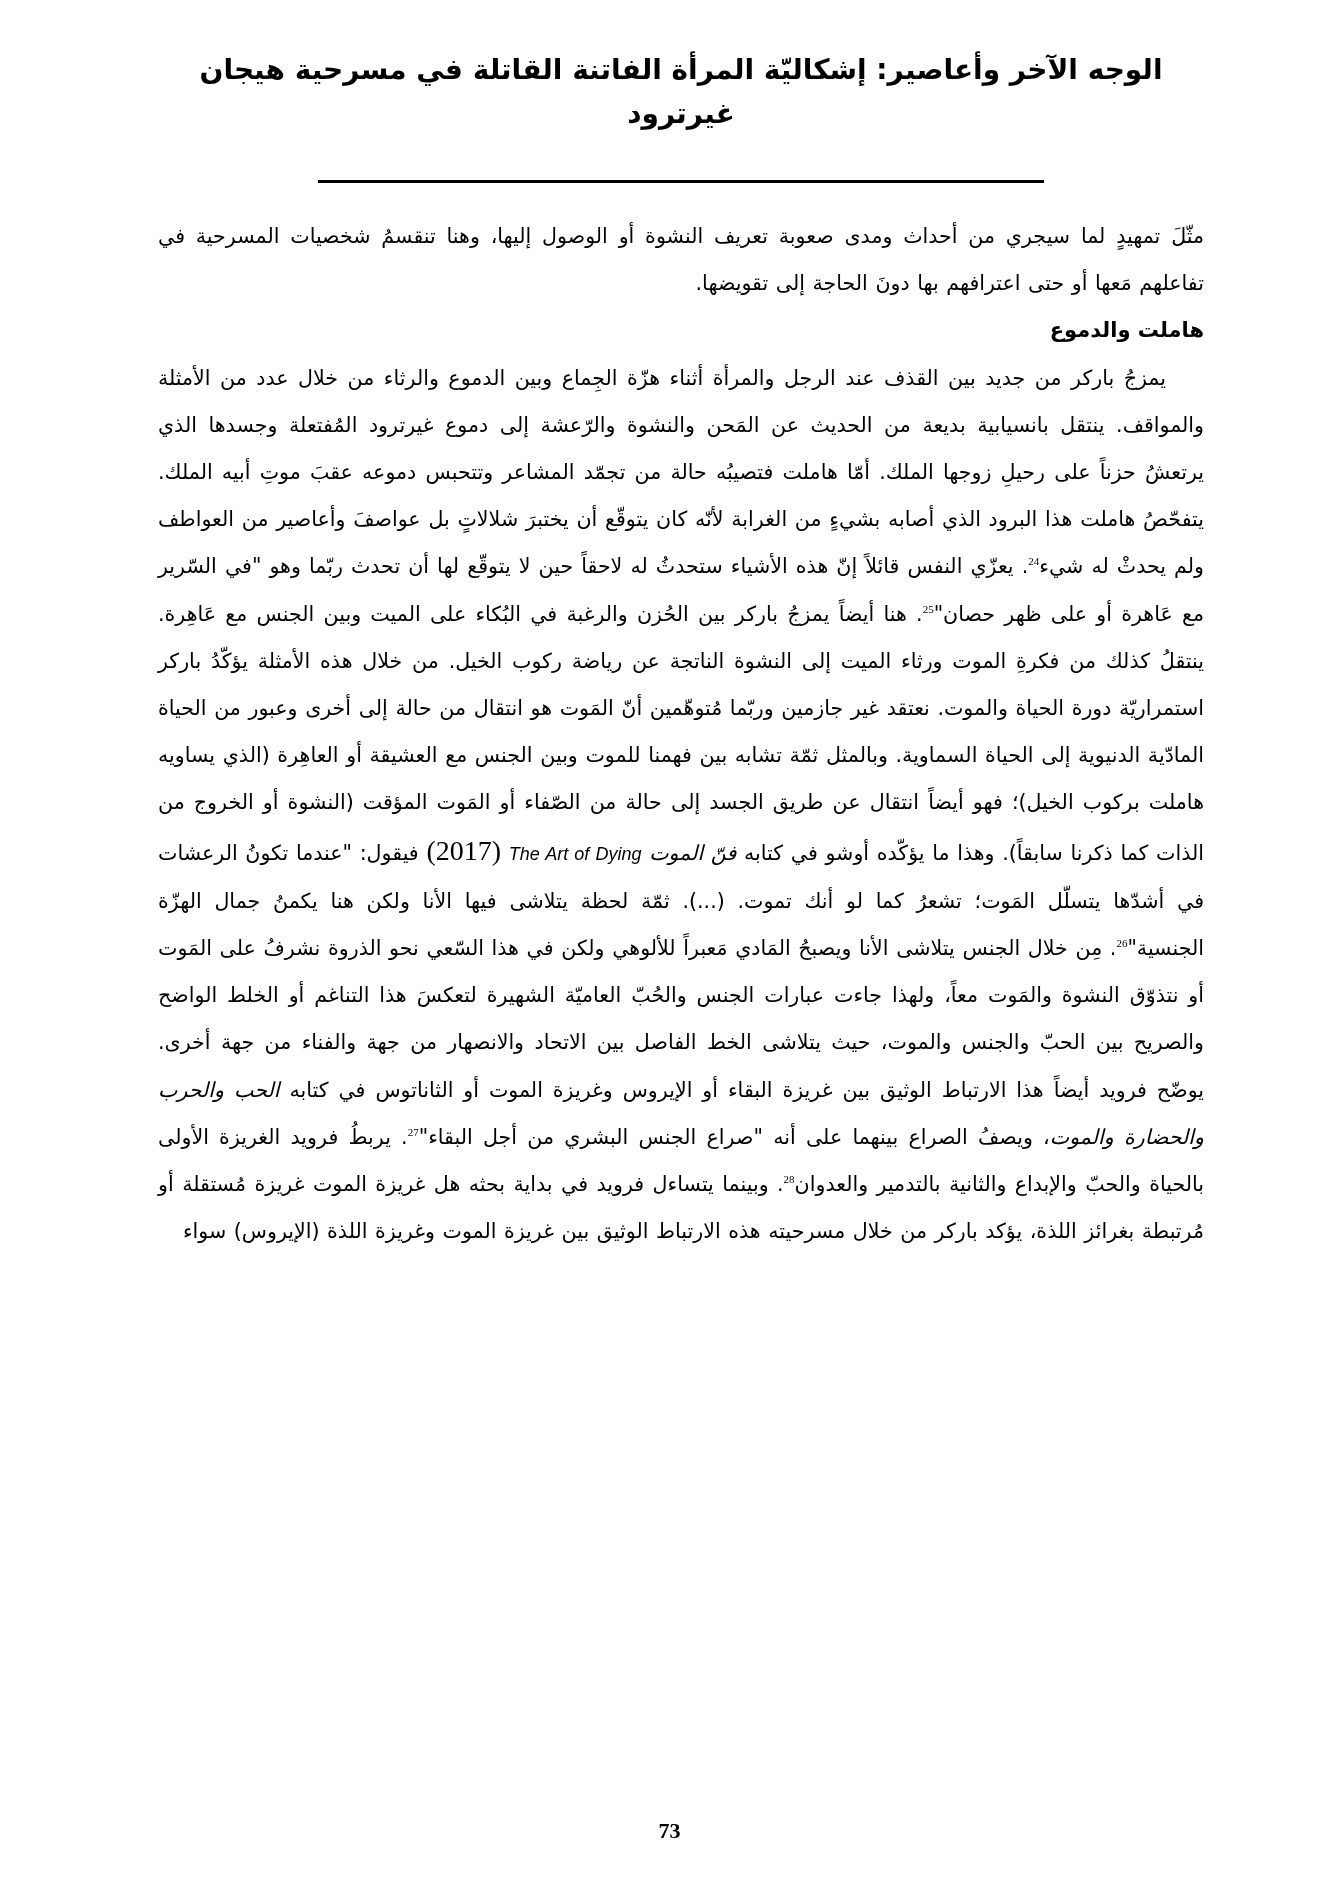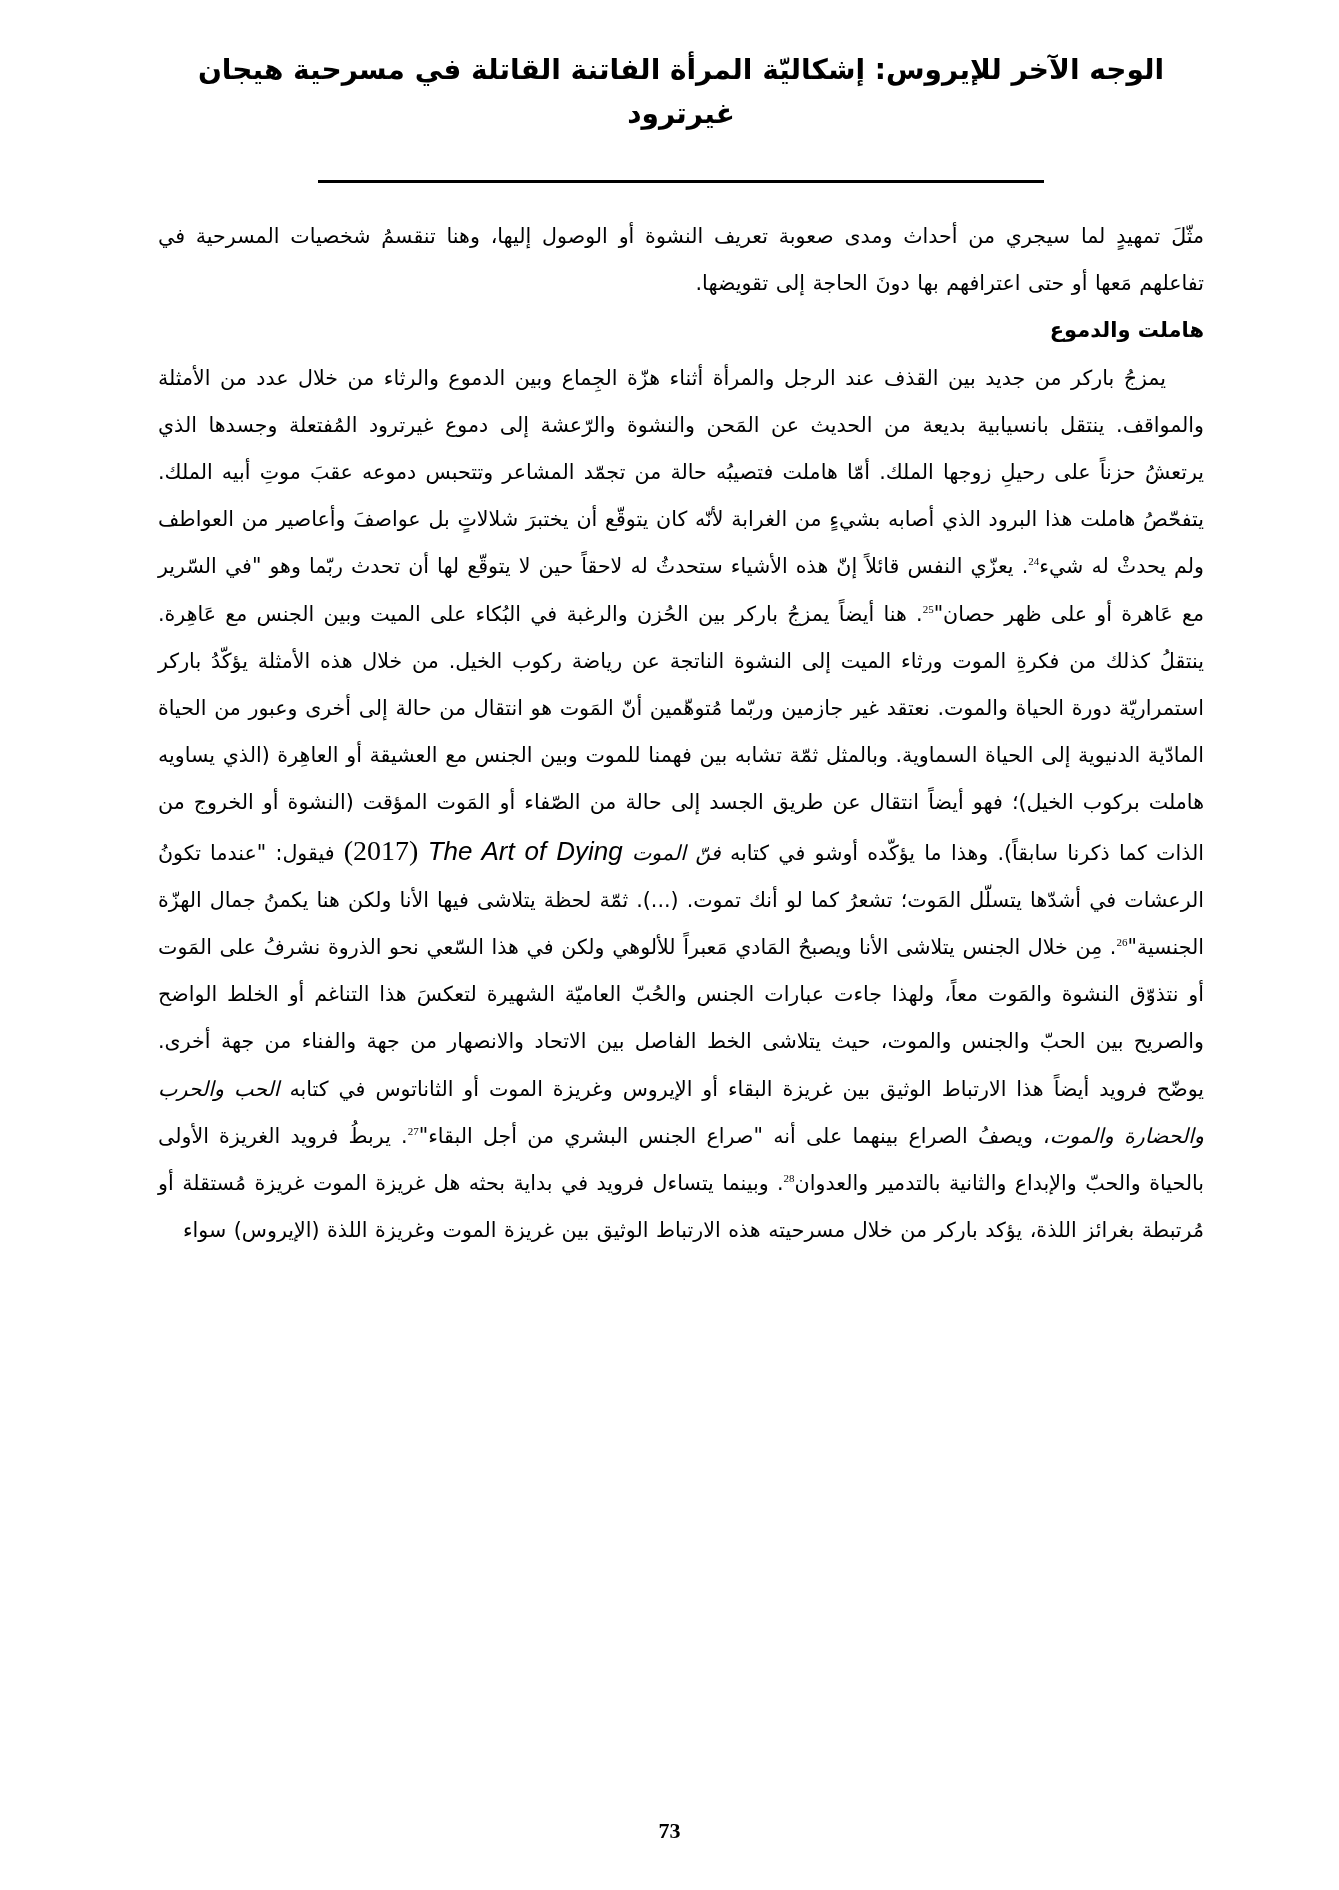--- a/index.html
+++ b/index.html
@@ -52,21 +52,21 @@
       font-size: 21px;
       font-weight: bold;
       line-height: 47.2px;
     }
     .em-ar {
       font-style: italic;
     }
     .latin {
       font-family: "Liberation Sans", sans-serif;
       font-style: italic;
-      font-size: 26px;
+      font-size: 18px;
       direction: ltr;
       unicode-bidi: isolate;
     }
     .num {
       font-family: "Liberation Serif", serif;
       font-size: 28px;
       direction: ltr;
       unicode-bidi: isolate;
     }
     sup.fn {
@@ -86,21 +86,21 @@
       font-family: "Liberation Serif", serif;
       font-weight: bold;
       font-size: 22px;
       margin: 12px;
     }
   </style>
 </head>
 <body>
 
 <div class="page">
-  <h1 class="running-header">الوجه الآخر للإيروس: إشكاليّة المرأة الفاتنة القاتلة في مسرحية هيجان غيرترود</h1>
+  <h1 class="running-header">الوجه الآخر وأعاصير: إشكاليّة المرأة الفاتنة القاتلة في مسرحية هيجان غيرترود</h1>
   <hr class="header-rule">
 
   <p class="para">مثّلَ تمهيدٍ لما سيجري من أحداث ومدى صعوبة تعريف النشوة أو الوصول إليها، وهنا تنقسمُ شخصيات المسرحية في تفاعلهم مَعها أو حتى اعترافهم بها دونَ الحاجة إلى تقويضها.</p>
 
   <h2 class="section-heading">هاملت والدموع</h2>
 
   <p class="para indented"><span>يمزجُ باركر من جديد بين القذف عند الرجل والمرأة أثناء هزّة الجِماع وبين الدموع والرثاء من خلال عدد من الأمثلة والمواقف. ينتقل بانسيابية بديعة من الحديث عن المَحن والنشوة والرّعشة إلى دموع غيرترود المُفتعلة وجسدها الذي يرتعشُ حزناً على رحيلِ زوجها الملك. أمّا هاملت فتصيبُه حالة من تجمّد المشاعر وتتحبس دموعه عقبَ موتِ أبيه الملك. يتفحّصُ هاملت هذا البرود الذي أصابه بشيءٍ من الغرابة لأنّه كان يتوقّع أن يختبرَ شلالاتٍ بل عواصفَ وأعاصير من العواطف ولم يحدثْ له شيء</span><sup class="fn">24</sup><span>. يعزّي النفس قائلاً إنّ هذه الأشياء ستحدثُ له لاحقاً حين لا يتوقّع لها أن تحدث ربّما وهو "في السّرير مع عَاهرة أو على ظهر حصان"</span><sup class="fn">25</sup><span>. هنا أيضاً يمزجُ باركر بين الحُزن والرغبة في البُكاء على الميت وبين الجنس مع عَاهِرة. ينتقلُ كذلك من فكرةِ الموت ورثاء الميت إلى النشوة الناتجة عن رياضة ركوب الخيل. من خلال هذه الأمثلة يؤكّدُ باركر استمراريّة دورة الحياة والموت. نعتقد غير جازمين وربّما مُتوهّمين أنّ المَوت هو انتقال من حالة إلى أخرى وعبور من الحياة المادّية الدنيوية إلى الحياة السماوية. وبالمثل ثمّة تشابه بين فهمنا للموت وبين الجنس مع العشيقة أو العاهِرة (الذي يساويه هاملت بركوب الخيل)؛ فهو أيضاً انتقال عن طريق الجسد إلى حالة من الصّفاء أو المَوت المؤقت (النشوة أو الخروج من الذات كما ذكرنا سابقاً). وهذا ما يؤكّده أوشو في كتابه</span> <span class="em-ar">فنّ الموت</span> <span class="latin">The Art of Dying</span> <span class="num">(2017)</span> <span>فيقول: "عندما تكونُ الرعشات في أشدّها يتسلّل المَوت؛ تشعرُ كما لو أنك تموت. (...). ثمّة لحظة يتلاشى فيها الأنا ولكن هنا يكمنُ جمال الهزّة الجنسية"</span><sup class="fn">26</sup><span>. مِن خلال الجنس يتلاشى الأنا ويصبحُ المَادي مَعبراً للألوهي ولكن في هذا السّعي نحو الذروة نشرفُ على المَوت أو نتذوّق النشوة والمَوت معاً، ولهذا جاءت عبارات الجنس والحُبّ العاميّة الشهيرة لتعكسَ هذا التناغم أو الخلط الواضح والصريح بين الحبّ والجنس والموت، حيث يتلاشى الخط الفاصل بين الاتحاد والانصهار من جهة والفناء من جهة أخرى. يوضّح فرويد أيضاً هذا الارتباط الوثيق بين غريزة البقاء أو الإيروس وغريزة الموت أو الثاناتوس في كتابه</span> <span class="em-ar">الحب والحرب والحضارة والموت</span><span>، ويصفُ الصراع بينهما على أنه "صراع الجنس البشري من أجل البقاء"</span><sup class="fn">27</sup><span>. يربطُ فرويد الغريزة الأولى بالحياة والحبّ والإبداع والثانية بالتدمير والعدوان</span><sup class="fn">28</sup><span>. وبينما يتساءل فرويد في بداية بحثه هل غريزة الموت غريزة مُستقلة أو مُرتبطة بغرائز اللذة، يؤكد باركر من خلال مسرحيته هذه الارتباط الوثيق بين غريزة الموت وغريزة اللذة (الإيروس) سواء</span></p>
 </div>
 
 <p class="page-number">73</p>

